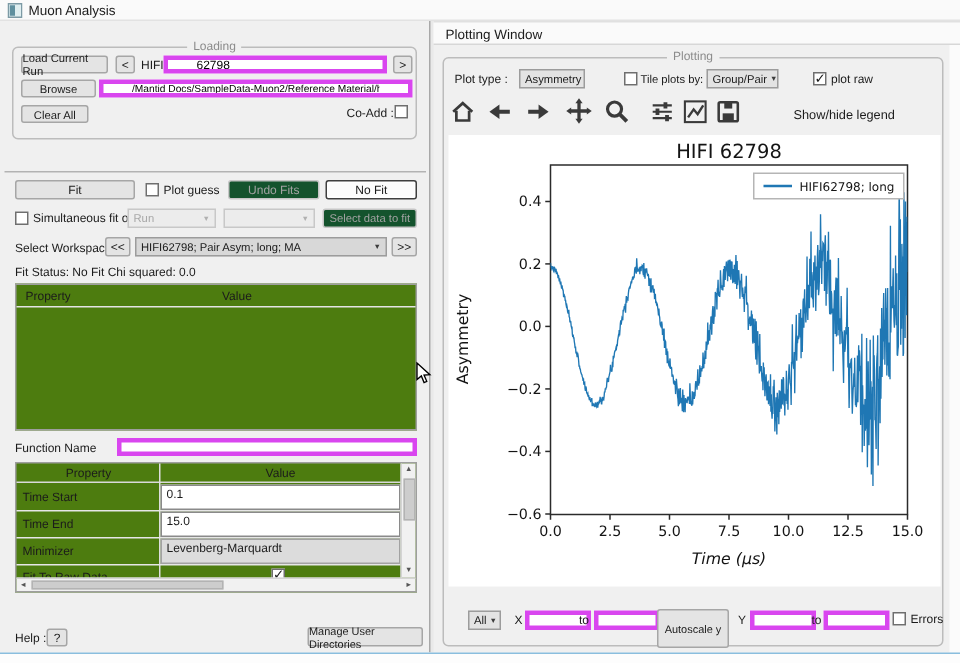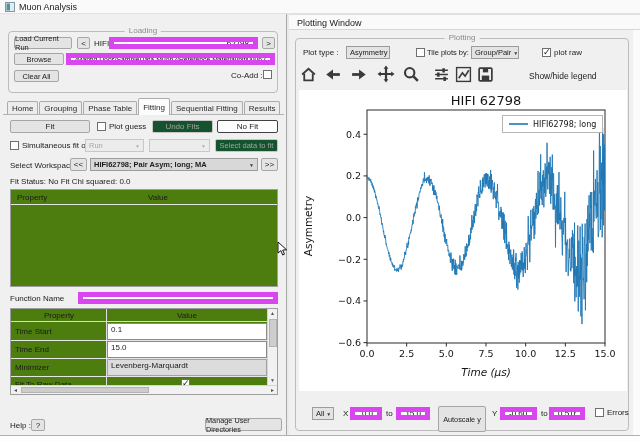--- a/index.html
+++ b/index.html
@@ -4,22 +4,22 @@
 <style>
   html,body{margin:0;padding:0;}
   .screen{position:relative;width:640px;height:442px;background:#e9e9e9;
     font-family:"Liberation Sans",sans-serif;font-size:9px;color:#1b1b1b;overflow:hidden;}
   .abs{position:absolute;}
   .titlebar{position:absolute;background:#fafafa;box-sizing:border-box;}
   .btn{position:absolute;background:#e4e4e4;border:1px solid #a6a6a6;border-radius:2px;
     display:flex;align-items:center;justify-content:center;font-size:8px;box-sizing:border-box;cursor:default;}
   .btn.disabled{color:#a3a3a3;background:#14532d;border-color:#c6c6c6;}
   .btn.default{border:1px solid #3f3f3f;background:#fcfcfc;box-shadow:inset 0 0 0 1px #fff;}
-  .field{position:absolute;background:#fff;border:5px solid #d946ef;box-sizing:border-box;
-    font-size:8px;font-family:"Liberation Sans",sans-serif;padding:0 4px;overflow:hidden;white-space:nowrap;text-align:right;}
+  .field{position:absolute;background:#fff;border:3px solid #d946ef;box-sizing:border-box;
+    font-size:8px;font-family:"Liberation Sans",sans-serif;padding:0 19px;overflow:hidden;white-space:nowrap;}
   input.field{outline:none;}
   .dd{position:absolute;background:#e3e3e3;border:1px solid #9c9c9c;box-sizing:border-box;
     font-size:7.5px;display:flex;align-items:center;padding:0 3px;overflow:hidden;white-space:nowrap;}
   .dd .arr{margin-left:auto;font-size:5px;color:#3c3c3c;padding-left:2px;}
   .dd.disabled{color:#a8a8a8;background:#ececec;border-color:#c8c8c8;}
   .dd.disabled .arr{color:#b0b0b0;}
   .cb{position:absolute;width:9px;height:9px;background:#fff;border:1px solid #6f6f6f;box-sizing:border-box;}
   .cb.checked::after{content:"✓";position:absolute;top:-2px;left:0px;font-size:9px;color:#1a1a1a;}
   .lbl{position:absolute;font-size:8.5px;white-space:nowrap;}
   .group{position:absolute;border:1px solid #bcbcbc;border-radius:4px;box-sizing:border-box;}
@@ -65,28 +65,20 @@
   <input class="field" style="left: 109px; top: 37px; width: 149px; height: 12px;" value="62798">
   <div class="btn" style="left:262px;top:37px;width:13px;height:12px;">&gt;</div>
 
   <div class="btn" style="left:14px;top:53px;width:50px;height:12px;font-size:7.5px;">Browse</div>
   <input class="field" style="left: 66px; top: 53px; width: 209px; height: 12px; font-size: 6.8px;" value="/Mantid Docs/SampleData-Muon2/Reference Material/hifi00062798.nxs">
 
   <div class="btn" style="left:14px;top:70px;width:45px;height:12px;font-size:7.5px;">Clear All</div>
   <span class="lbl" style="left:231px;top:71px;font-size:8px;">Co-Add :</span>
   <div class="cb" style="left:263px;top:70px;"></div>
 
-  <div class="tabs">
-    <div class="tab">Home</div>
-    <div class="tab">Grouping</div>
-    <div class="tab">Phase Table</div>
-    <div class="tab active">Fitting</div>
-    <div class="tab">Sequential Fitting</div>
-    <div class="tab">Results</div>
-  </div>
   <div class="tline"></div>
 
   <div class="btn" style="left:10px;top:120px;width:80px;height:13px;">Fit</div>
   <div class="cb" style="left:97px;top:122px;"></div>
   <span class="lbl" style="left:109px;top:122px;font-size:8px;">Plot guess</span>
   <div class="btn disabled" style="left:152px;top:120px;width:61px;height:13px;">Undo Fits</div>
   <div class="btn default" style="left:217px;top:120px;width:61px;height:13px;">No Fit</div>
 
   <div class="cb" style="left:10px;top:141px;"></div>
   <span class="lbl" style="left:22px;top:141px;font-size:8px;">Simultaneous fit over</span>
@@ -94,21 +86,21 @@
     <span>Run</span>
       <span class="arr">▼</span>
   </div>
   <div class="dd disabled" style="left:149px;top:139px;width:61px;height:13px;">
     <span class="arr">▼</span>
   </div>
   <div class="btn disabled" style="left:215px;top:139px;width:63px;height:13px;font-size:7.5px;">Select data to fit</div>
 
   <span class="lbl" style="left:10px;top:161px;font-size:8px;">Select Workspace</span>
   <div class="btn" style="left:70px;top:158px;width:17px;height:13px;">&lt;&lt;</div>
-  <div class="dd" style="left:90px;top:158px;width:168px;height:13px;background:#d8d8d8;font-weight:bold;">
+  <div class="dd" style="left:90px;top:158px;width:168px;height:13px;background:#d8d8d8;">
     <span>HIFI62798; Pair Asym; long; MA</span>
       <span class="arr">▼</span>
   </div>
   <div class="btn" style="left:261px;top:158px;width:17px;height:13px;">&gt;&gt;</div>
 
   <span class="lbl" style="left:10px;top:177px;font-size:8px;">Fit Status:  No Fit  Chi squared: 0.0</span>
 
   <div class="tbl" style="left:10px;top:189px;width:268px;height:98px;">
     <span class="cell" style="left:6px;top:3px;font-size:8px;">Property</span>
     <span class="cell" style="left:137px;top:3px;font-size:8px;">Value</span>

